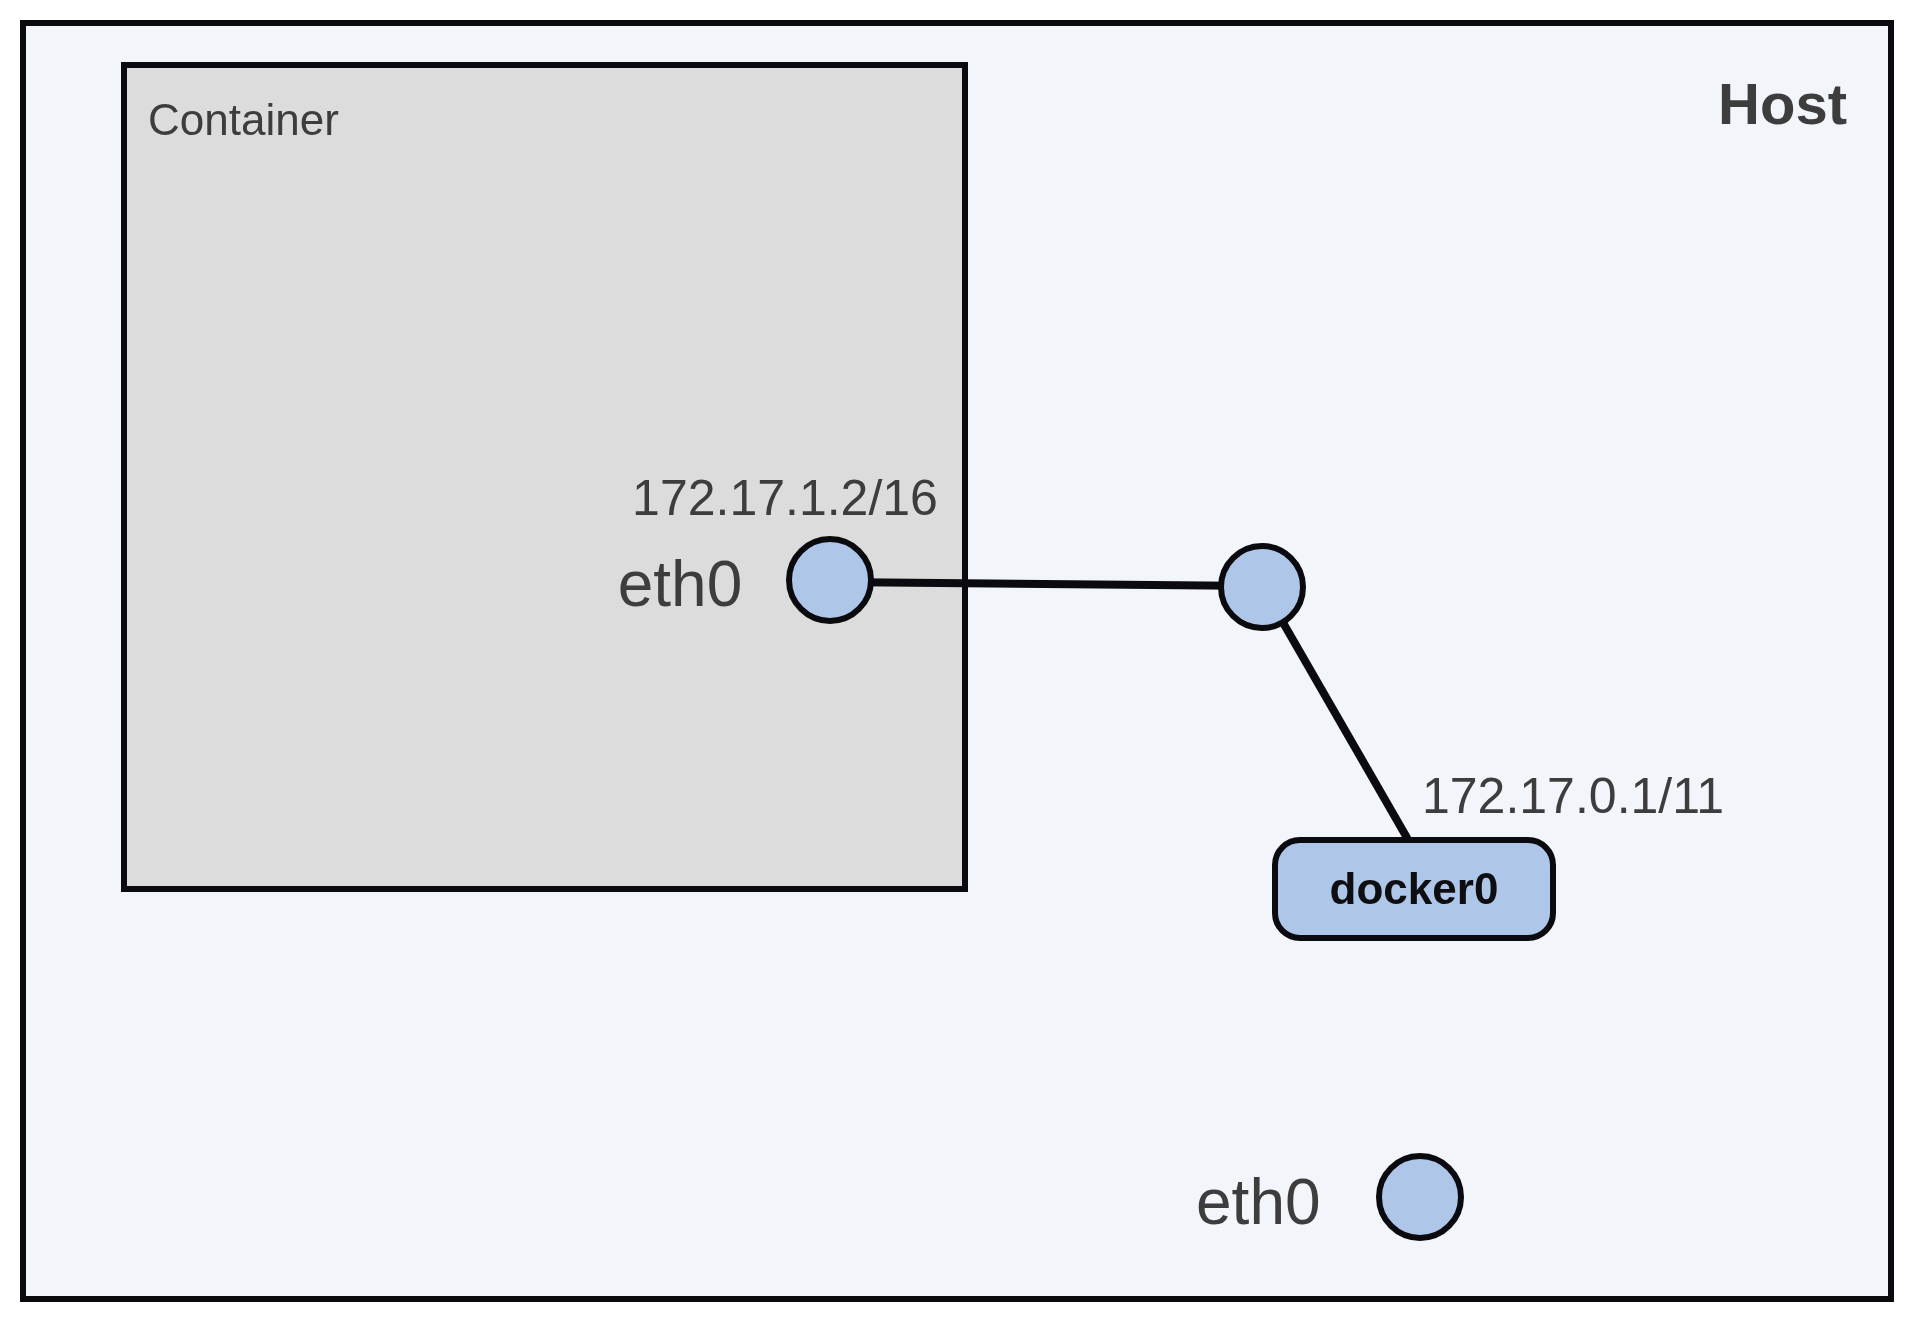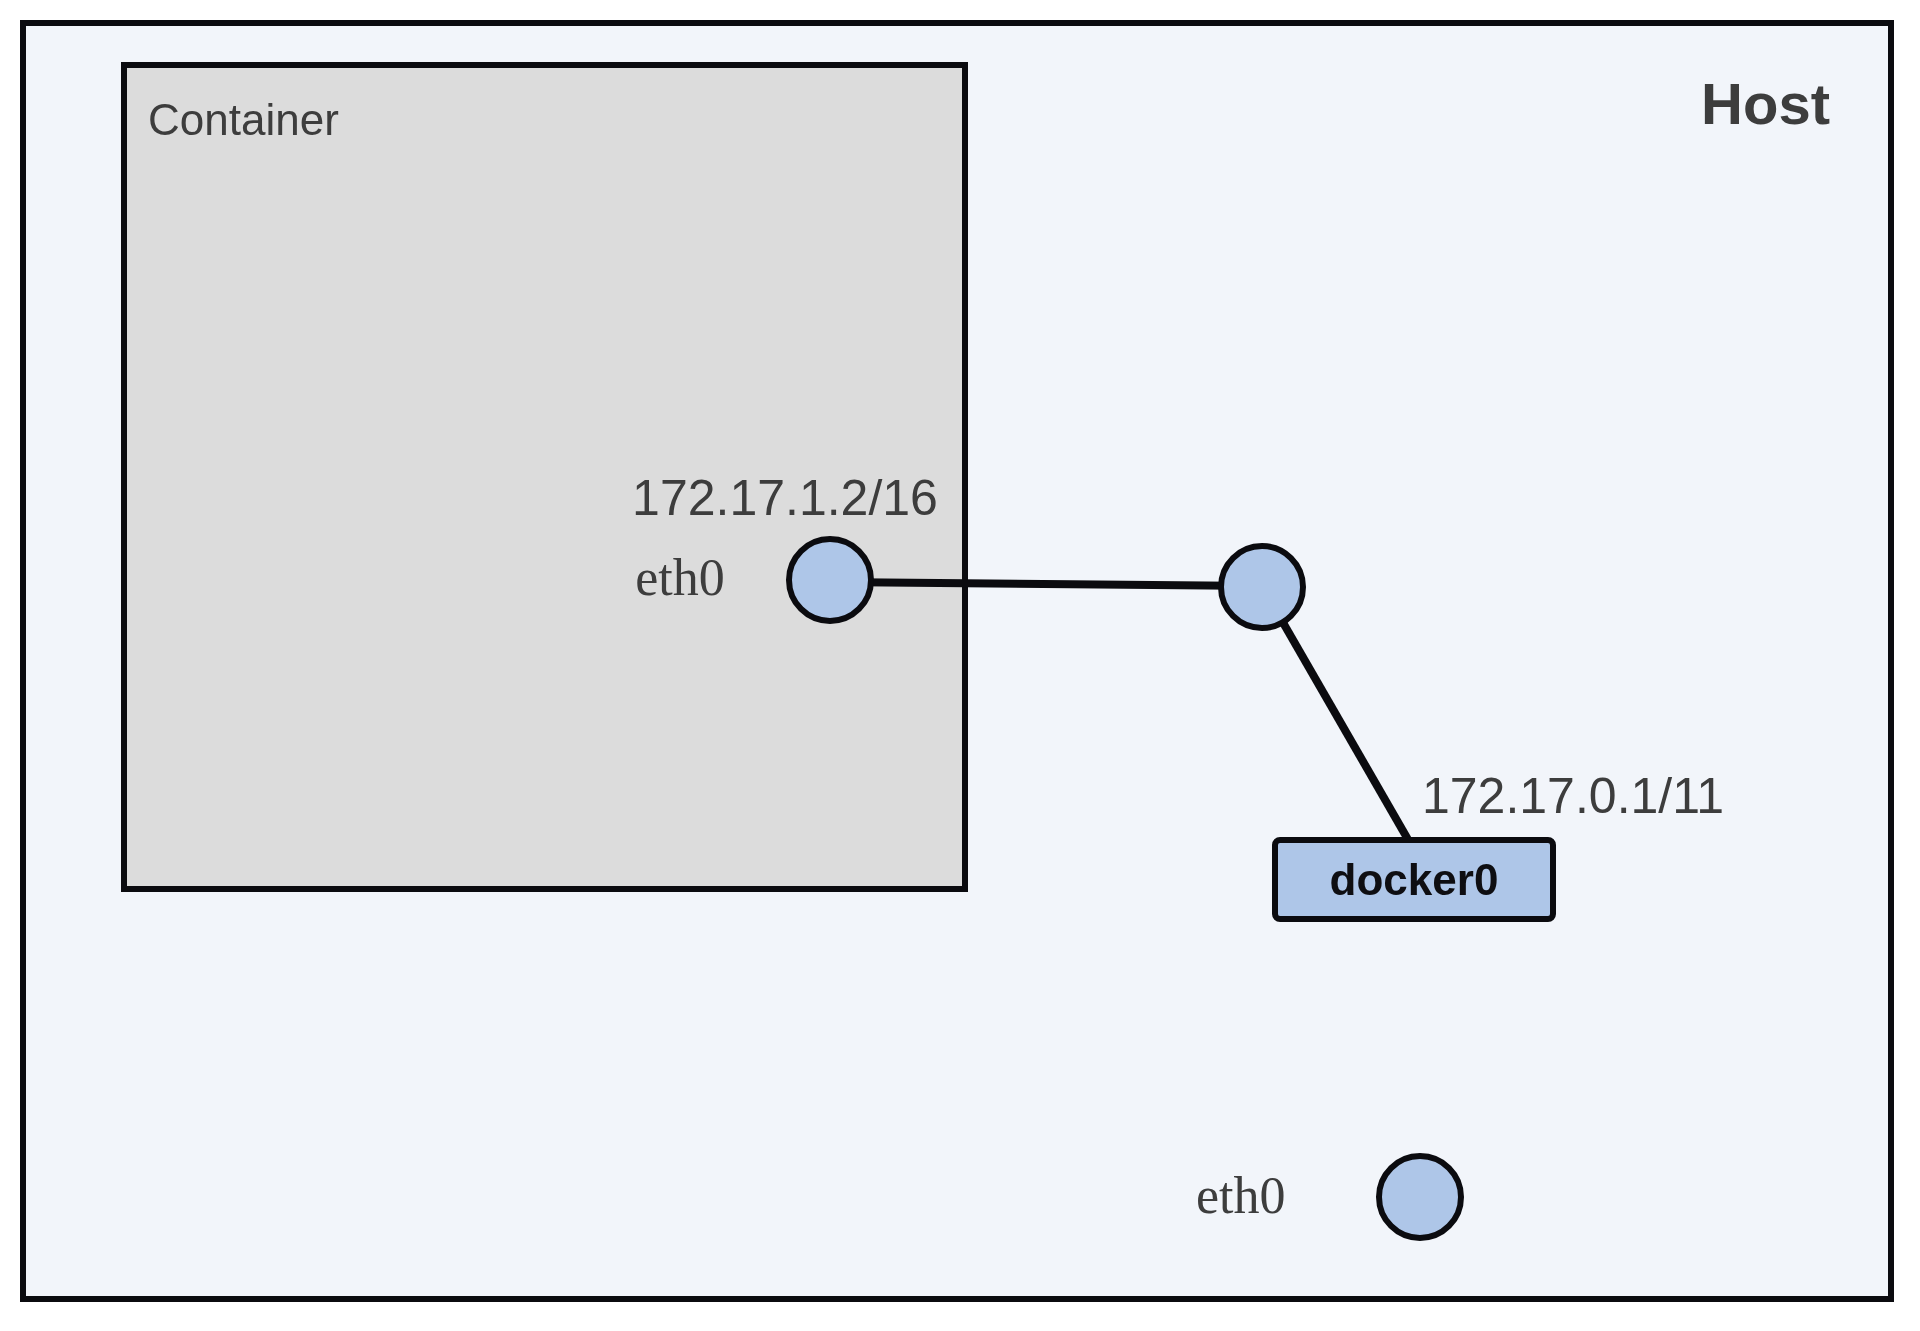--- a/index.html
+++ b/index.html
@@ -14,21 +14,21 @@
   *{margin:0;padding:0;box-sizing:border-box;}
   html,body{width:1920px;height:1331px;background:var(--page-bg);
     font-family:"Liberation Sans","DejaVu Sans",sans-serif;color:var(--text-color);}
   .canvas{position:relative;width:1920px;height:1331px;overflow:hidden;}
 
   .host-box{
     position:absolute;left:20px;top:20px;width:1874px;height:1282px;
     background:var(--host-bg);border:6px solid var(--line-color);z-index:0;
   }
   .host-label{
-    position:absolute;top:72px;right:90px;
+    position:absolute;top:72px;right:73px;
     font-size:58px;font-weight:bold;line-height:1.1;color:var(--text-color);z-index:5;
   }
   .container-box{
     position:absolute;left:121px;top:62px;width:847px;height:830px;
     background:var(--container-bg);border:6px solid var(--line-color);z-index:1;
   }
   .container-label{
     position:absolute;left:148px;top:96px;
     font-size:44px;line-height:1.1;color:var(--text-color);z-index:5;
   }
@@ -38,31 +38,31 @@
 
   .node-circle{
     position:absolute;width:88px;height:88px;border-radius:50%;
     background:var(--node-fill);border:6px solid var(--line-color);z-index:3;
   }
   .circle-veth-container{left:786px;top:536px;}
   .circle-veth-host{left:1218px;top:543px;}
   .circle-eth0-host{left:1376px;top:1153px;}
 
   .docker0-box{
-    position:absolute;left:1272px;top:837px;width:284px;height:85px;
-    background:var(--node-fill);border:6px solid var(--line-color);border-radius:8px;
+    position:absolute;left:1272px;top:837px;width:284px;height:104px;
+    background:var(--node-fill);border:6px solid var(--line-color);border-radius:28px;
     display:flex;align-items:center;justify-content:center;z-index:3;
   }
   .docker0-box .node-name{
     font-size:44px;font-weight:bold;color:var(--docker0-text);
   }
 
   .label{position:absolute;z-index:4;line-height:1.15;color:var(--text-color);}
   .ip-label{font-size:50px;}
-  .node-label{font-size:52px;font-family:Liberation Serif, serif;}
+  .node-label{font-size:64px;}
 
   .ip-veth-container{left:555px;top:470px;width:460px;text-align:center;}
   .label-veth-container{left:450px;top:548px;width:460px;text-align:center;}
   .label-veth-host{left:1340px;top:566px;}
   .ip-docker0{left:1422px;top:768px;}
   .label-eth0-host{left:1196px;top:1166px;}
 </style>
 </head>
 <body>
 

